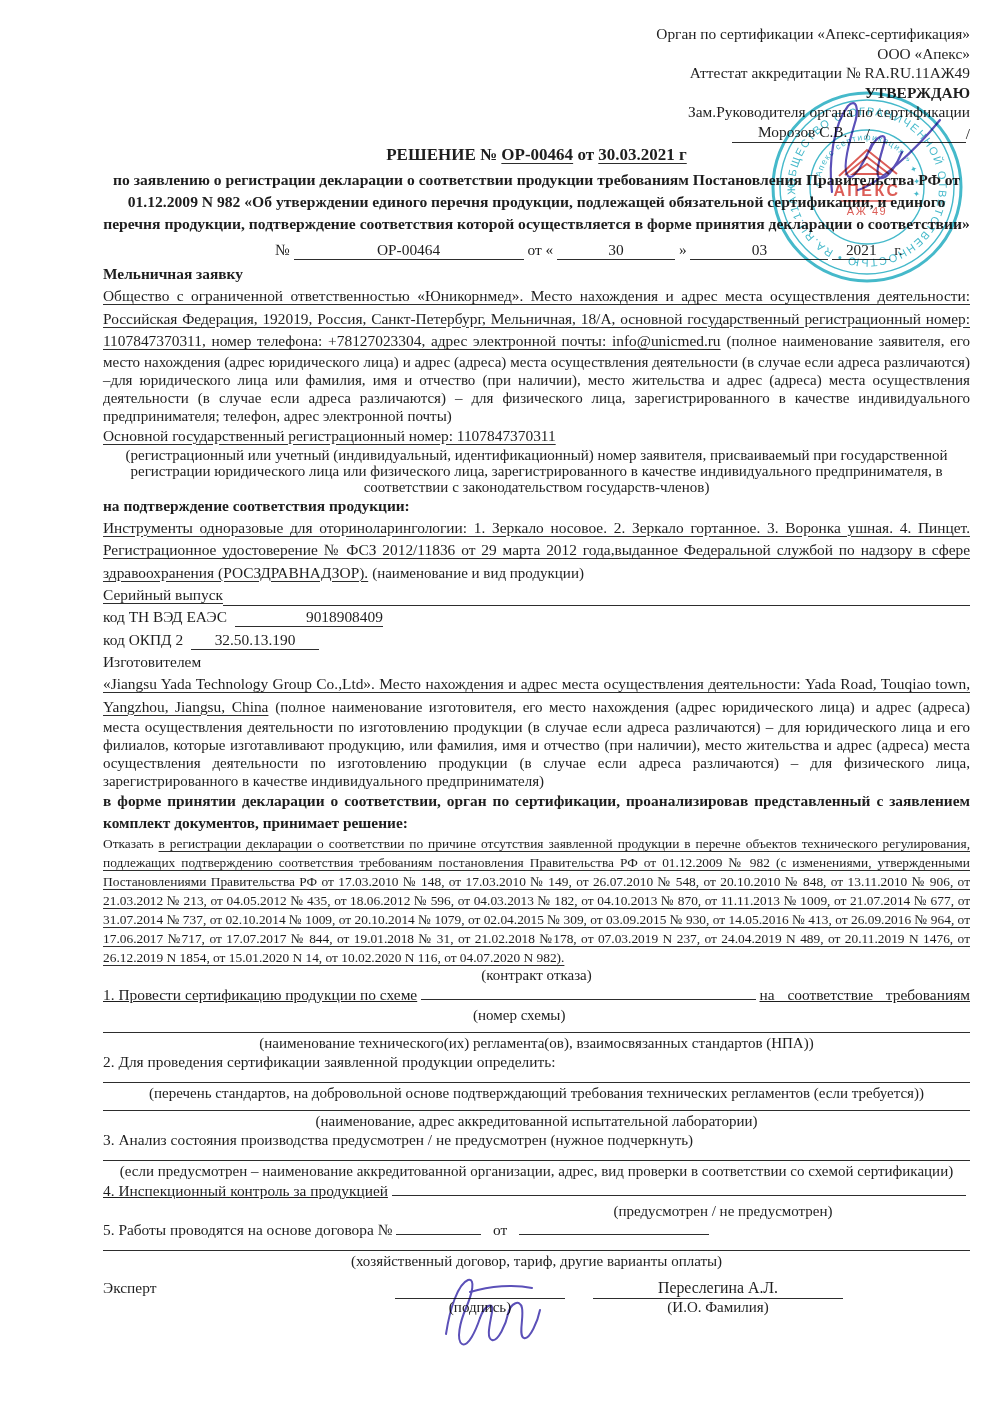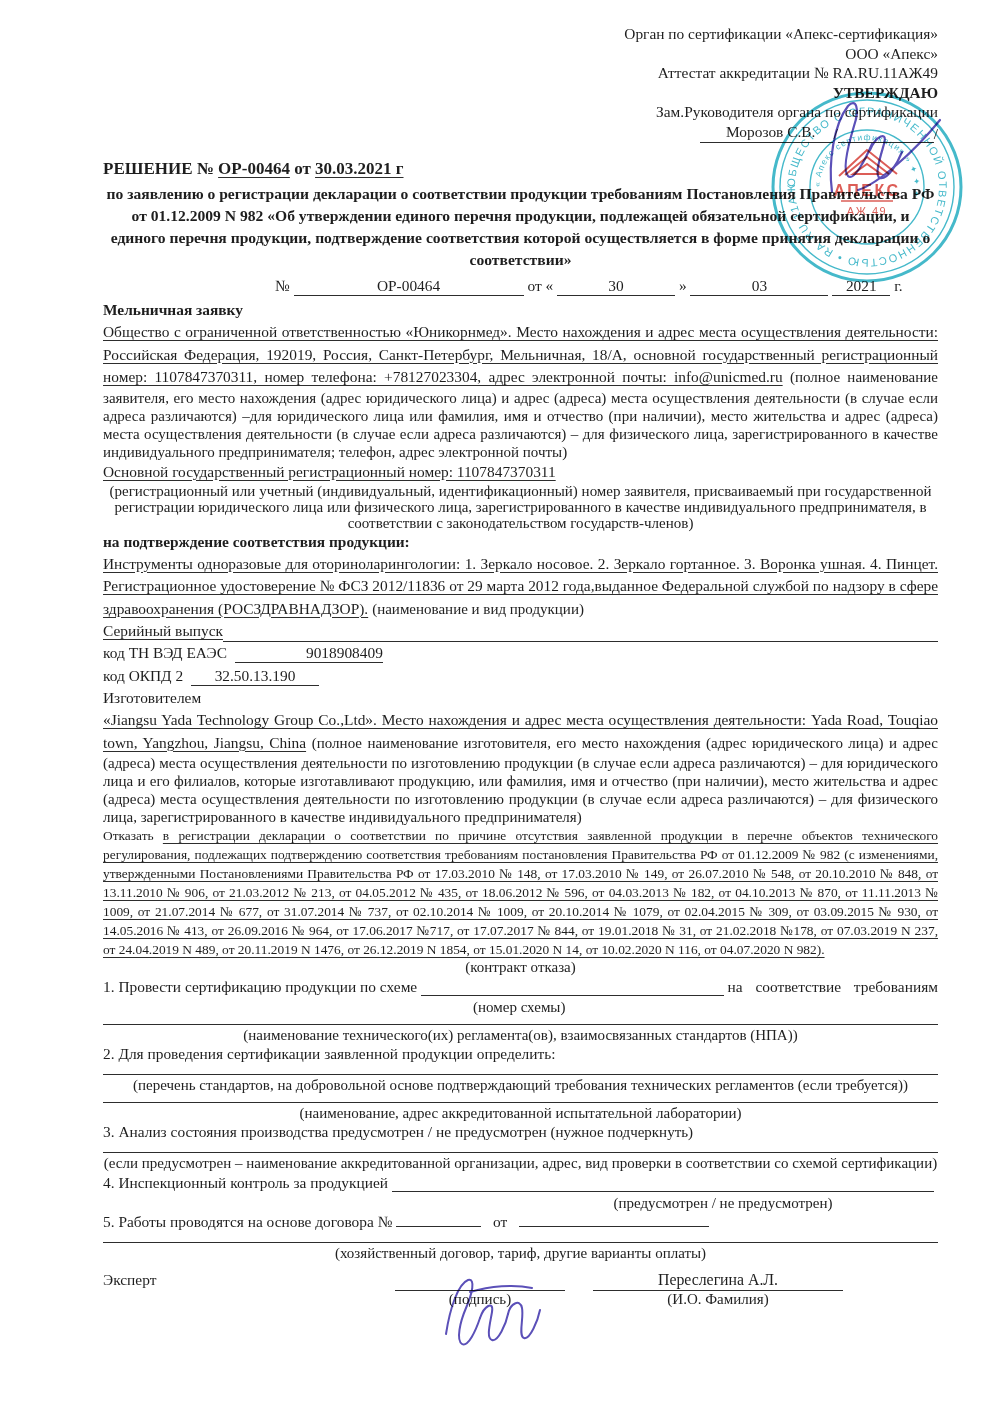--- a/index.html
+++ b/index.html
@@ -2,39 +2,39 @@
 <html><head>
 <meta charset="utf-8">
 <style>
   * { margin:0; padding:0; box-sizing:border-box; }
   html,body { background:#ffffff; }
   body {
     width:1000px; height:1414px; position:relative; overflow:hidden;
     font-family:"Liberation Serif","DejaVu Serif",serif;
     color:#1e1e1e;
   }
-  .page { position:absolute; inset:0; padding:24px 62px 0 103px; }
+  .page { position:absolute; inset:0; padding:24px 30px 0 103px; }
 
   
   .b { font-weight:bold; }
   .u { text-decoration:underline; text-underline-offset:3px; text-decoration-thickness:1.2px; text-decoration-color:#2d2d2d; }
   .main { font-size:15.4px; line-height:22px; }
   .small { font-size:15px; line-height:16px; color:#222; }
   .center { text-align:center; }
   .just { text-align:justify; }
 
   
   .hdr { text-align:right; font-size:15.4px; line-height:19.5px; }
   .approver-line { display:flex; justify-content:flex-end; align-items:flex-end; }
   .approver-line .nameu { border-bottom:1.4px solid #2d2d2d; padding:0 18px 1px 26px; }
   .blank { display:inline-block; border-bottom:1.5px solid #2d2d2d; height:16px; vertical-align:baseline; }
   .w90 { width:96px; }
 
   
-  .title { font-weight:bold; font-size:17px; margin-top:14px; line-height:24px; }
+  .title { text-align:center; font-weight:bold; font-size:17px; line-height:24px; }
   .subtitle { text-align:center; font-weight:bold; font-size:15.6px; line-height:22px; margin-top:2px; }
   .numline { font-size:15.4px; line-height:26px; margin-top:2px; padding-left:172px; }
   .fill { display:inline-block; border-bottom:1.4px solid #2d2d2d; text-align:center; line-height:19px; }
   .w230 { width:230px; } .w120 { width:118px; } .w140 { width:138px; } .w60 { width:58px; }
 
   .para { text-align:justify; }
   .para .u { font-size:15.4px; line-height:22.5px; }
   .para .small { line-height:17px; }
 
   .serial-row { display:flex; align-items:flex-end; font-size:15.4px; line-height:22px; }
@@ -42,21 +42,21 @@
 
   .code-line { font-size:15.4px; line-height:22.5px; }
   .code-line .fill { margin-left:4px; }
   .w150 { width:148px;text-align:right; } .w130 { width:128px; }
 
   .decision { text-align:justify; font-size:13.4px; line-height:19px; }
   .decision .u { text-underline-offset:3px; }
 
   .hr { border-bottom:1.6px solid #2d2d2d; height:10px; margin-bottom:2px; }
 
-  .itemline { font-size:15.4px; line-height:24px; display:flex; align-items:center; }
+  .itemline { font-size:15.4px; line-height:24px; display:flex; align-items:flex-start;text-decoration:underline; }
   .grow { flex:1; border-bottom:1.5px solid #2d2d2d; height:17px; margin:0 4px; }
   .tail { word-spacing:9px; white-space:nowrap; }
   .note-offset1 { margin-left:370px; width:260px; text-align:left; }
   .note-offset4 { margin-left:470px; width:300px; text-align:center; }
   .w85 { width:85px; } .w190 { width:190px; }
   .gap2 { margin-left:8px; margin-right:8px; }
 
   .expert-row { display:flex; margin-top:10px; font-size:15.4px; }
   .expert-label { width:70px; }
   .sigcol { margin-left:222px; width:170px; text-align:center; }
@@ -134,20 +134,21 @@
     <span>код ОКПД 2</span>
     <span class="fill w130">32.50.13.190</span>
   </div>
 
   <div class="main">Изготовителем</div>
   <p class="para">
     <span class="u">«Jiangsu Yada Technology Group Co.,Ltd». Место нахождения и адрес места осуществления деятельности: Yada Road, Touqiao town, Yangzhou, Jiangsu, China</span>
     <span class="small">(полное наименование изготовителя, его место нахождения (адрес юридического лица) и адрес (адреса) места осуществления деятельности по изготовлению продукции (в случае если адреса различаются) – для юридического лица и его филиалов, которые изготавливают продукцию, или фамилия, имя и отчество (при наличии), место жительства и адрес (адреса) места осуществления деятельности по изготовлению продукции (в случае если адреса различаются) – для физического лица, зарегистрированного в качестве индивидуального предпринимателя)</span>
   </p>
 
+  <p class="b main just">в форме принятии декларации о соответствии, орган по сертификации, проанализировав представленный с заявлением комплект документов, принимает решение:</p>
   <p class="decision">
     <span>Отказать</span>
     <span class="u">в регистрации декларации о соответствии по причине отсутствия заявленной продукции в перечне объектов технического регулирования, подлежащих подтверждению соответствия требованиям постановления Правительства РФ от 01.12.2009 № 982 (с изменениями, утвержденными Постановлениями Правительства РФ от 17.03.2010 № 148, от 17.03.2010 № 149, от 26.07.2010 № 548, от 20.10.2010 № 848, от 13.11.2010 № 906, от 21.03.2012 № 213, от 04.05.2012 № 435, от 18.06.2012 № 596, от 04.03.2013 № 182, от 04.10.2013 № 870, от 11.11.2013 № 1009, от 21.07.2014 № 677, от 31.07.2014 № 737, от 02.10.2014 № 1009, от 20.10.2014 № 1079, от 02.04.2015 № 309, от 03.09.2015 № 930, от 14.05.2016 № 413, от 26.09.2016 № 964, от 17.06.2017 №717, от 17.07.2017 № 844, от 19.01.2018 № 31, от 21.02.2018 №178, от 07.03.2019 N 237, от 24.04.2019 N 489, от 20.11.2019 N 1476, от 26.12.2019 N 1854, от 15.01.2020 N 14, от 10.02.2020 N 116, от 04.07.2020 N 982).</span>
   </p>
   <div class="small center">(контракт отказа)</div>
 
   <div class="itemline">
     <span>1. Провести сертификацию продукции по схеме</span>
     <span class="grow"></span>
     <span class="tail">на соответствие требованиям</span>

